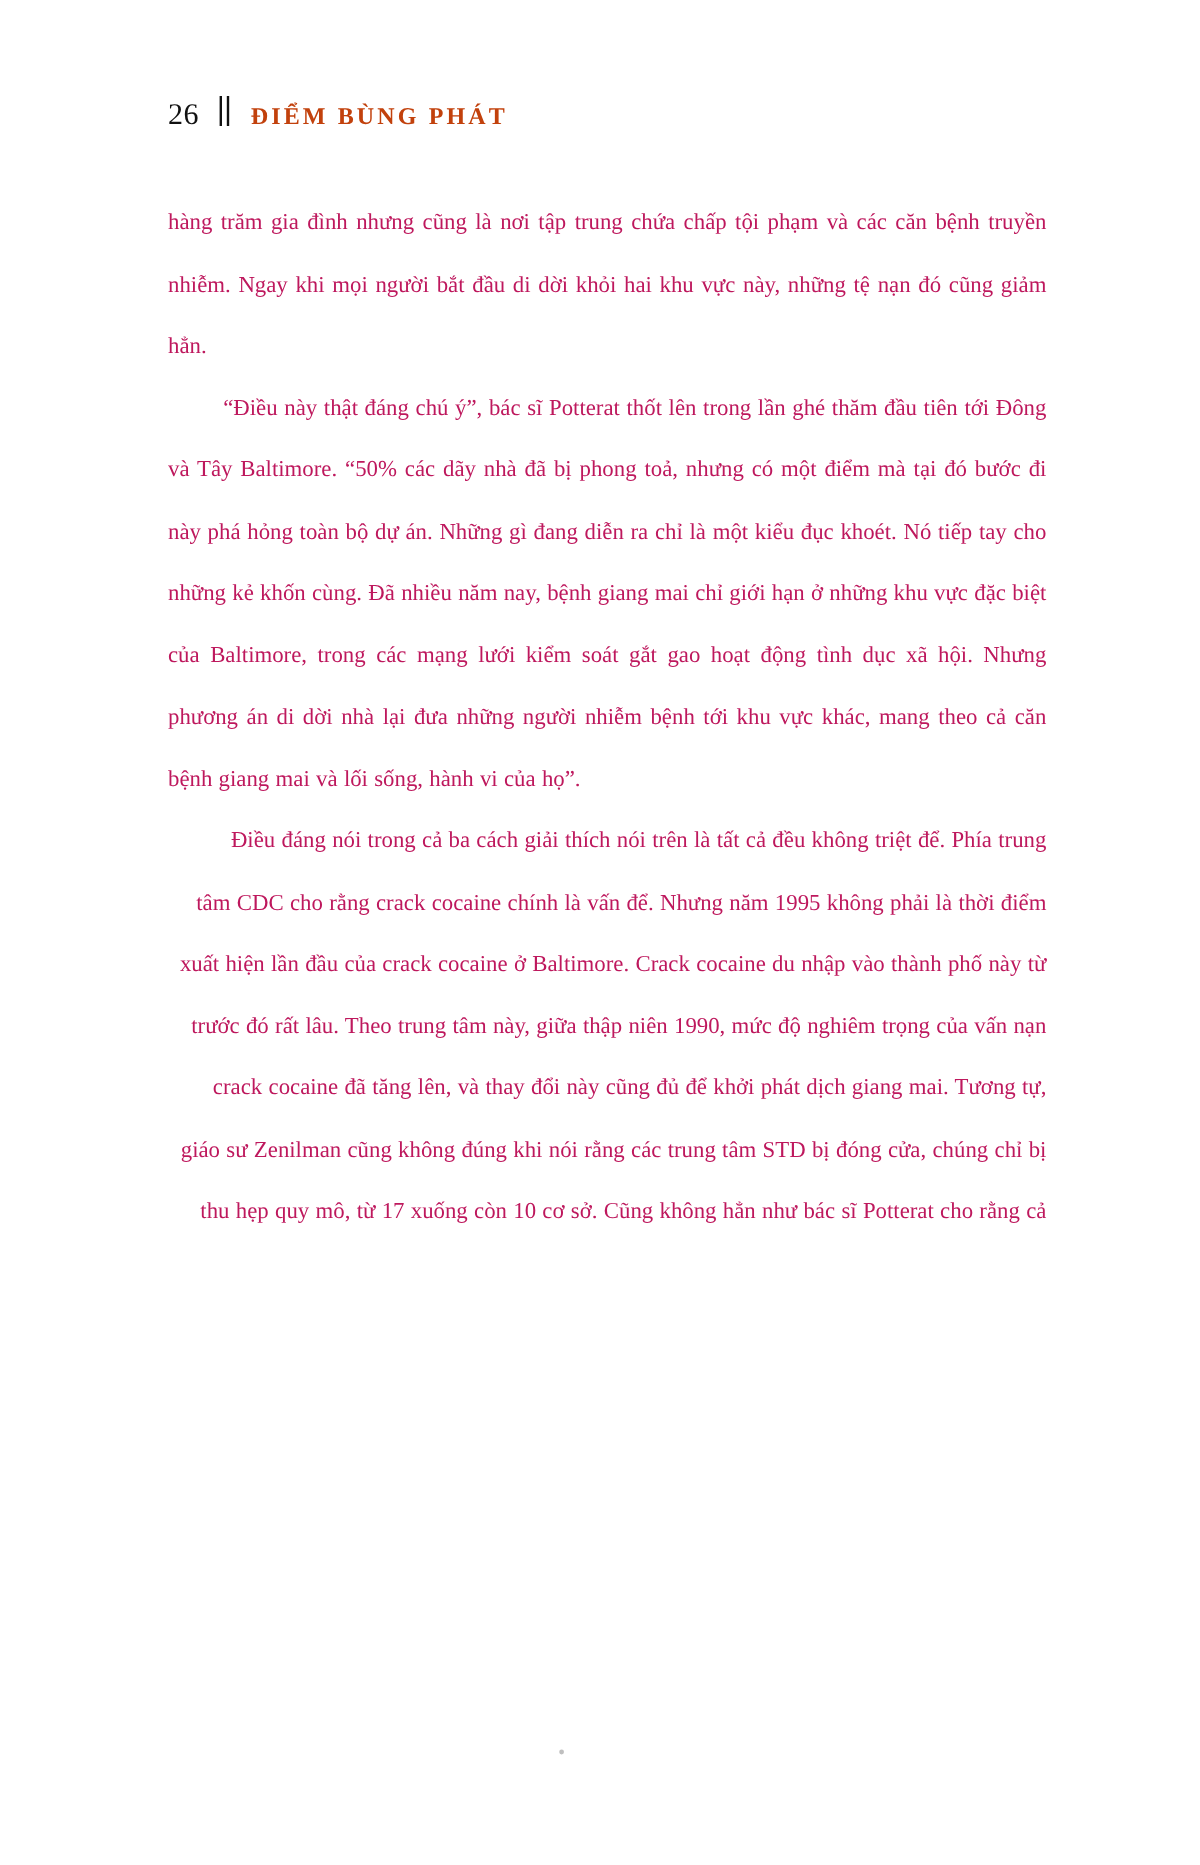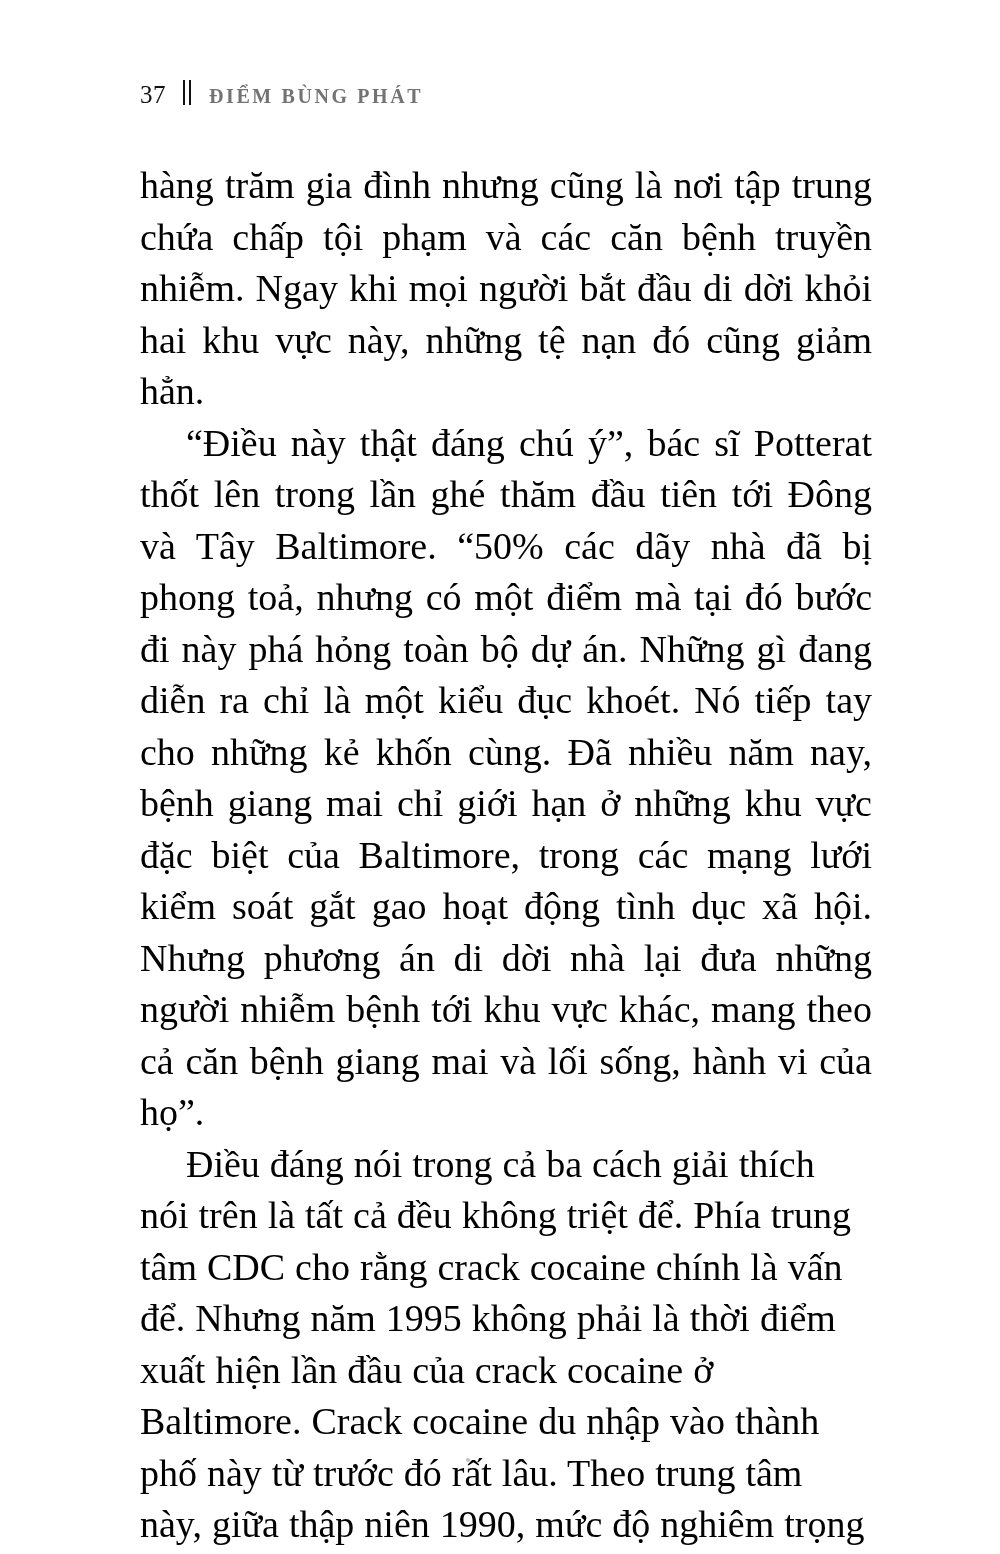--- a/index.html
+++ b/index.html
@@ -52,55 +52,55 @@
     background: #111111;
   }
   .rule-double::before { left: 0; }
   .rule-double::after { left: 6px; }
   .head-title {
     font-family: "Liberation Serif", serif;
     font-size: 20px;
     letter-spacing: 2.6px;
     text-transform: uppercase;
     font-weight: 700;
-    color: #737373;
+    color: #c2410c;
   }
   .body-text p {
     margin: 0;
-    font-size: 38px;
+    font-size: 19px;
     line-height: 51.5px;
     text-align: justify;
     text-justify: inter-word;
-    color: #000000;
+    color: #be185d;
     word-spacing: 0.5px;
   }
   .body-text p.indent {
     text-indent: 46px;
     font-family: Liberation Serif, serif;
   }
   .body-text p:last-child {
-    text-align: left;
+    text-align: right;
   }
   .marker-dot {
     position: absolute;
     left: 466px;
     top: 1458px;
     width: 4px;
     height: 4px;
     background: #bfbfbf;
     border-radius: 50%;
   }
 </style>
 </head>
 <body>
 
 <div class="page">
 
   <div class="running-head">
-    <span class="folio">37</span>
+    <span class="folio">26</span>
     <span class="rule-double"></span>
     <span class="head-title">ĐIỂM BÙNG PHÁT</span>
   </div>
 
   <div class="body-text">
     <p>hàng trăm gia đình nhưng cũng là nơi tập trung chứa chấp tội phạm và các căn bệnh truyền nhiễm. Ngay khi mọi người bắt đầu di dời khỏi hai khu vực này, những tệ nạn đó cũng giảm hẳn.</p>
     <p class="indent">“Điều này thật đáng chú ý”, bác sĩ Potterat thốt lên trong lần ghé thăm đầu tiên tới Đông và Tây Baltimore. “50% các dãy nhà đã bị phong toả, nhưng có một điểm mà tại đó bước đi này phá hỏng toàn bộ dự án. Những gì đang diễn ra chỉ là một kiểu đục khoét. Nó tiếp tay cho những kẻ khốn cùng. Đã nhiều năm nay, bệnh giang mai chỉ giới hạn ở những khu vực đặc biệt của Baltimore, trong các mạng lưới kiểm soát gắt gao hoạt động tình dục xã hội. Nhưng phương án di dời nhà lại đưa những người nhiễm bệnh tới khu vực khác, mang theo cả căn bệnh giang mai và lối sống, hành vi của họ”.</p>
     <p class="indent">Điều đáng nói trong cả ba cách giải thích nói trên là tất cả đều không triệt để. Phía trung tâm CDC cho rằng crack cocaine chính là vấn để. Nhưng năm 1995 không phải là thời điểm xuất hiện lần đầu của crack cocaine ở Baltimore. Crack cocaine du nhập vào thành phố này từ trước đó rất lâu. Theo trung tâm này, giữa thập niên 1990, mức độ nghiêm trọng của vấn nạn crack cocaine đã tăng lên, và thay đổi này cũng đủ để khởi phát dịch giang mai. Tương tự, giáo sư Zenilman cũng không đúng khi nói rằng các trung tâm STD bị đóng cửa, chúng chỉ bị thu hẹp quy mô, từ 17 xuống còn 10 cơ sở. Cũng không hẳn như bác sĩ Potterat cho rằng cả</p>
   </div>
 

